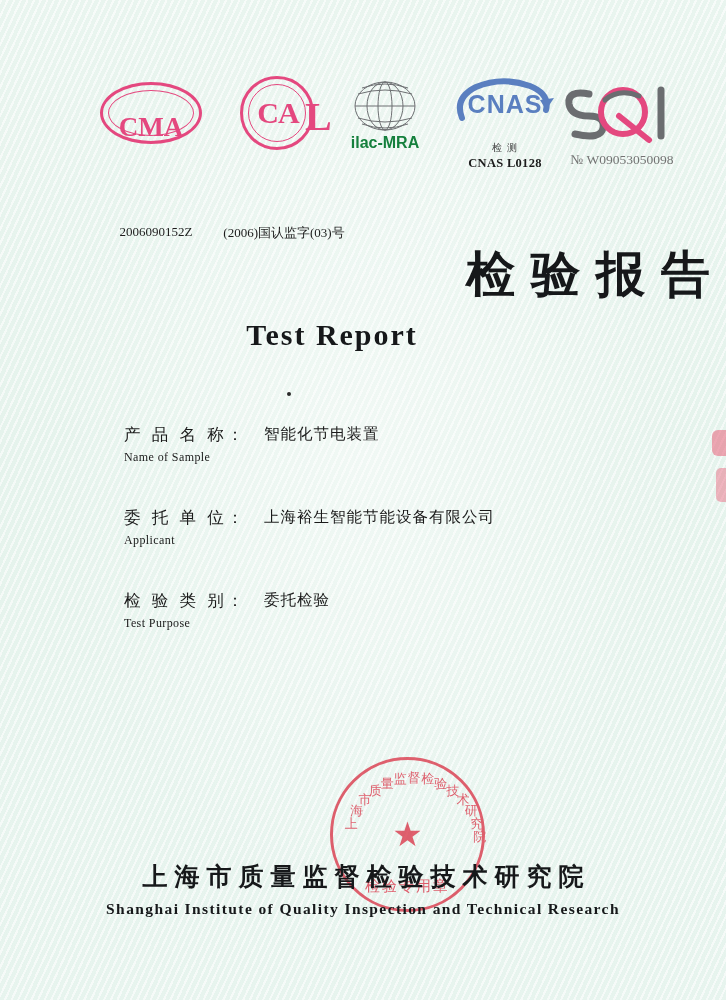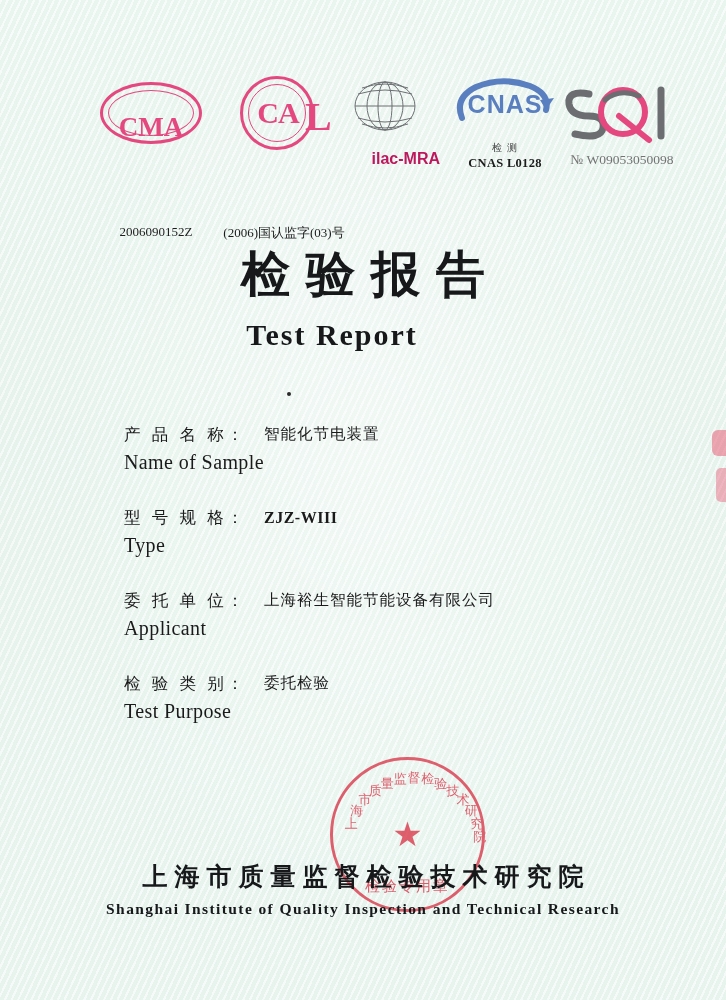--- a/index.html
+++ b/index.html
@@ -106,24 +106,23 @@
     width: 94px; height: 52px;
     margin: 0 auto;
     position: relative;
     overflow: hidden;
   }
   .ilac .globe svg { display:block; }
   .ilac .txt {
     font-family: "Liberation Sans", sans-serif;
     font-weight: bold;
     font-size: 16px;
-    color: #be185d;
+    color: #15803d;
     letter-spacing: 0px;
-    margin-top: 18px;
-    text-align: right;
+    margin-top: 2px;
   }
 
   
   .cnas { left: 445px; top: 16px; width: 120px; }
   .cnas .mark {
     position: relative;
     width: 110px; height: 62px; margin: 0 auto;
   }
   .cnas .word {
     position: absolute;
@@ -174,21 +173,21 @@
     white-space: nowrap;
   }
 
   .cap-cma { position:absolute; left: 96px; top: 158px; width: 120px; text-align:center; }
   .cap-cal { position:absolute; left: 204px; top: 158px; width: 160px; text-align:center; }
 
   
   .title-cn {
     position: absolute;
     top: 242px; left: 0; width: 726px;
-    text-align: center;
+    text-align: right;
     font-family: Liberation Sans, sans-serif;
     font-weight: bold;
     font-size: 49px;
     letter-spacing: 16px;
     color: #16181a;
     text-indent: 16px;
   }
   .title-en {
     position: absolute;
     top: 318px; left: 0; width: 664px;
@@ -221,21 +220,21 @@
   }
   .f-cn {
     font-family: "DejaVu Serif", serif;
     font-size: 16.5px;
     color: #1a1a1a;
     letter-spacing: 3px;
     line-height: 1.35;
   }
   .f-en {
     font-family: "Liberation Serif", serif;
-    font-size: 20px;
+    font-size: 12px;
     color: #1a1a1a;
     letter-spacing: 0.4px;
     line-height: 1.35;
     margin-top: 3px;
   }
   .f-val {
     position: absolute;
     left: 140px;
     top: 0;
     font-family: "DejaVu Serif", serif;
@@ -420,25 +419,20 @@
 <div class="dot"></div>
 
 <div class="fields">
 
   <div class="field">
     <div class="f-cn">产 品 名 称：</div>
     <div class="f-en">Name of Sample</div>
     <div class="f-val">智能化节电装置</div>
   </div>
 
-  <div class="field">
-    <div class="f-cn">型 号 规 格：</div>
-    <div class="f-en">Type</div>
-    <div class="f-val en-val">ZJZ-WIII</div>
-  </div>
 
   <div class="field">
     <div class="f-cn">委 托 单 位：</div>
     <div class="f-en">Applicant</div>
     <div class="f-val">上海裕生智能节能设备有限公司</div>
   </div>
 
   <div class="field">
     <div class="f-cn">检 验 类 别：</div>
     <div class="f-en">Test Purpose</div>

